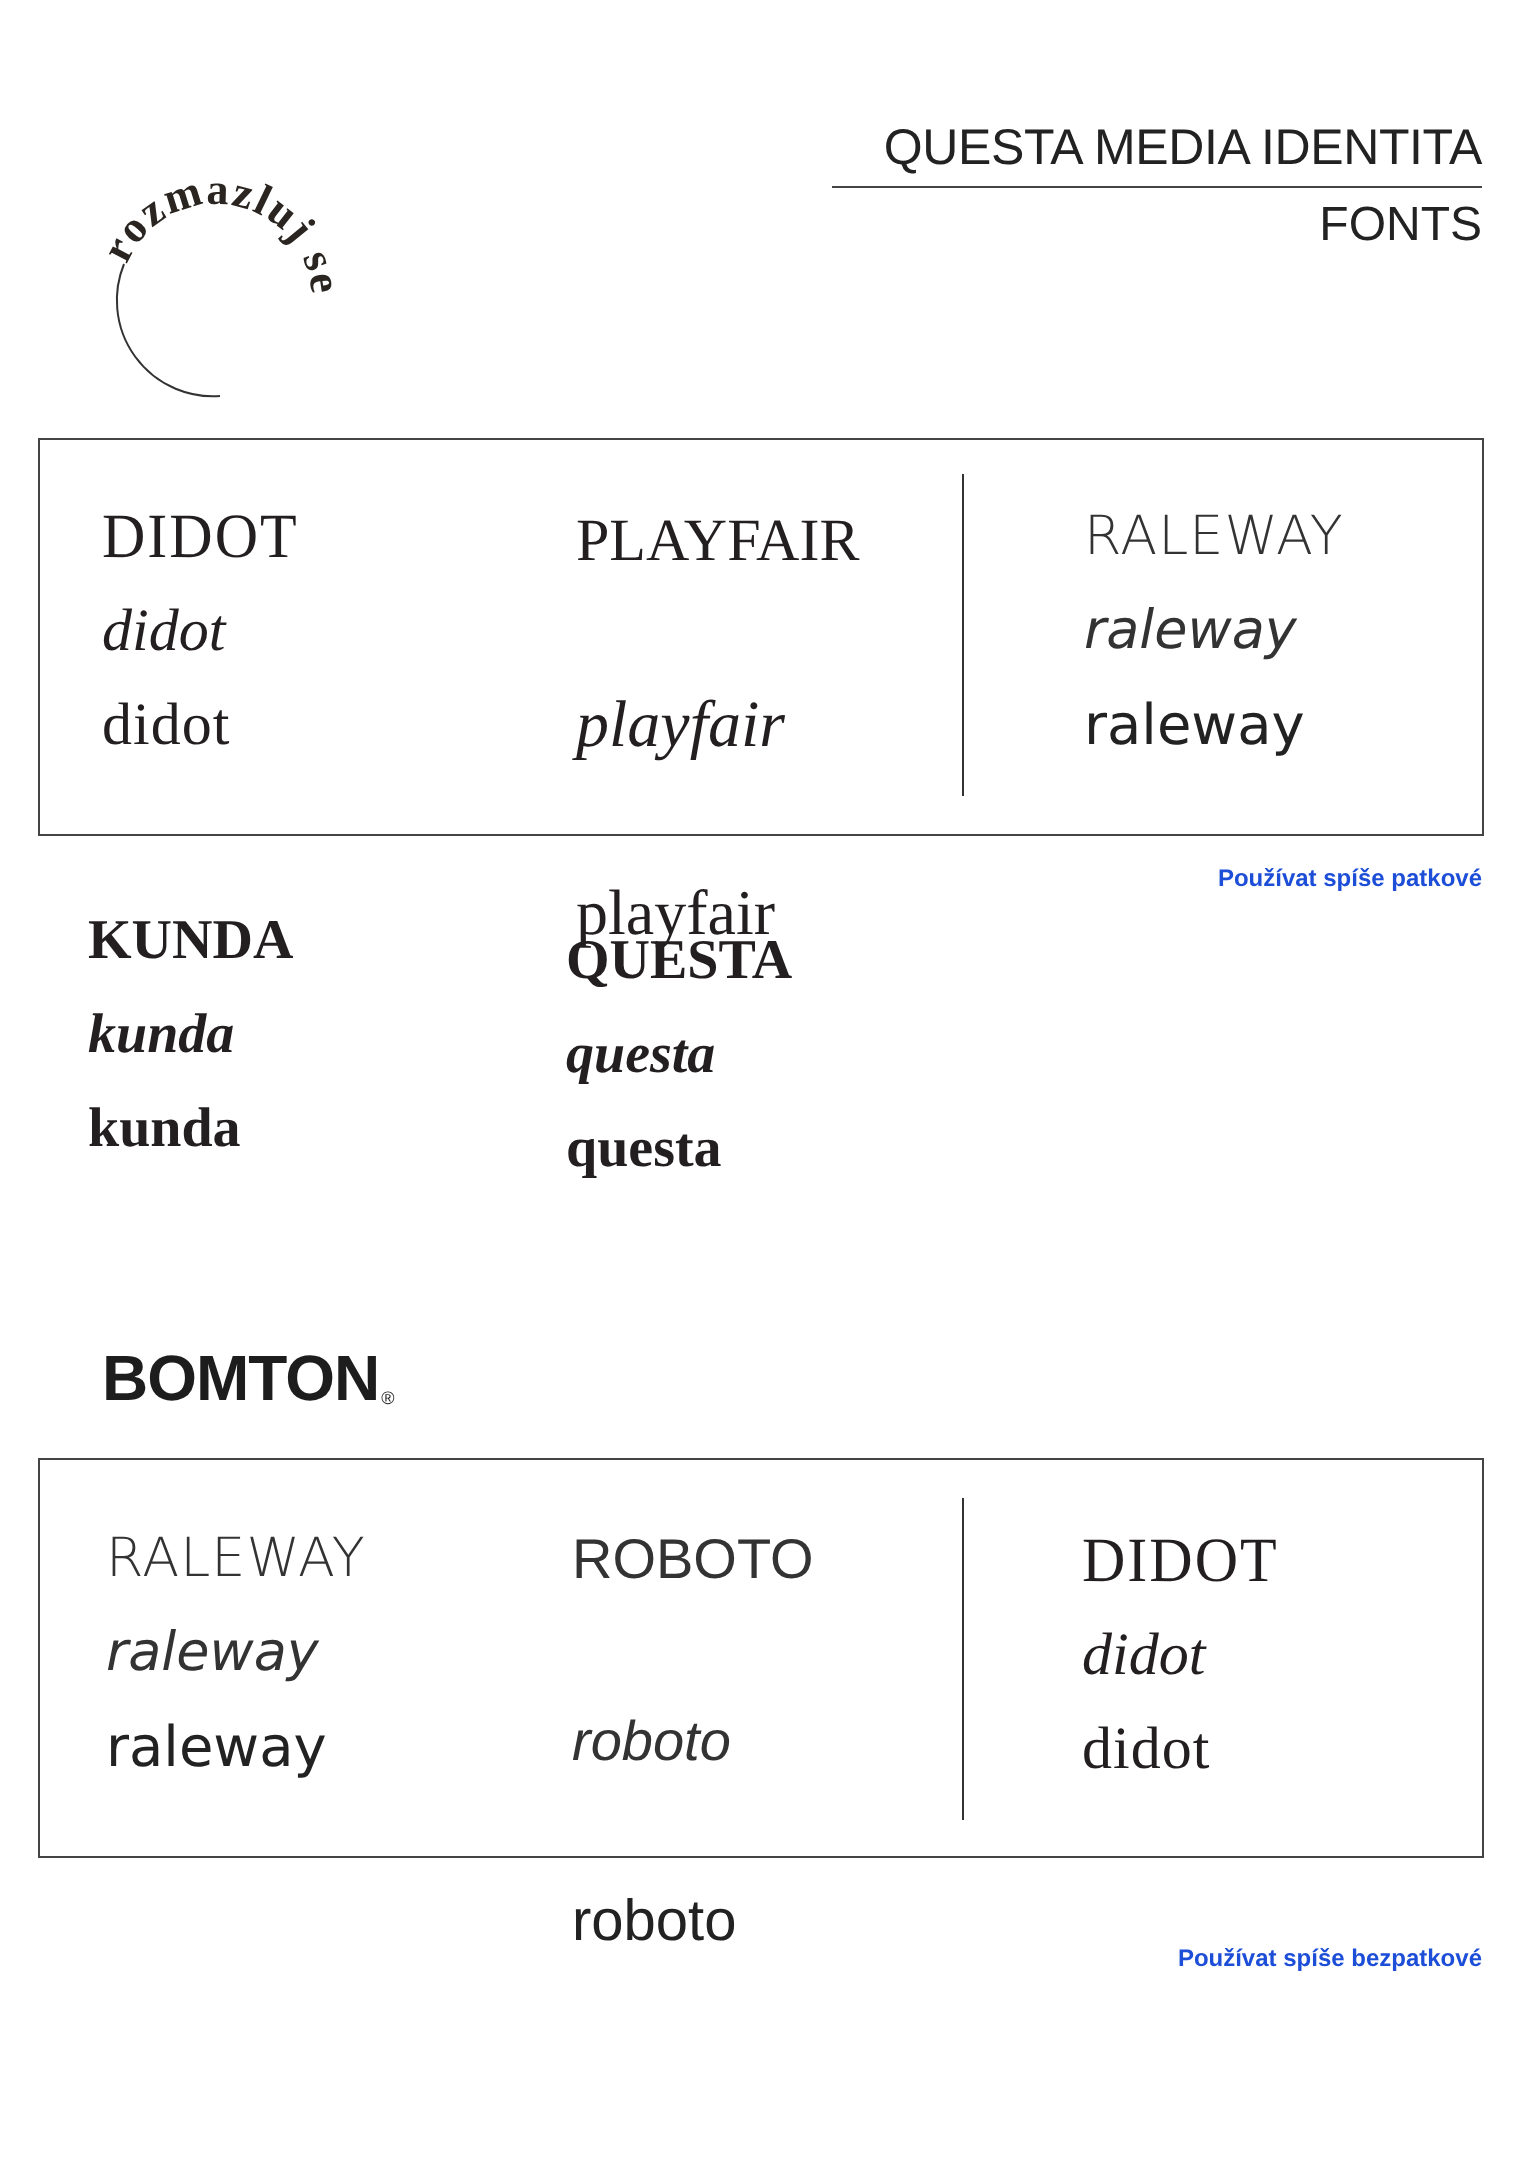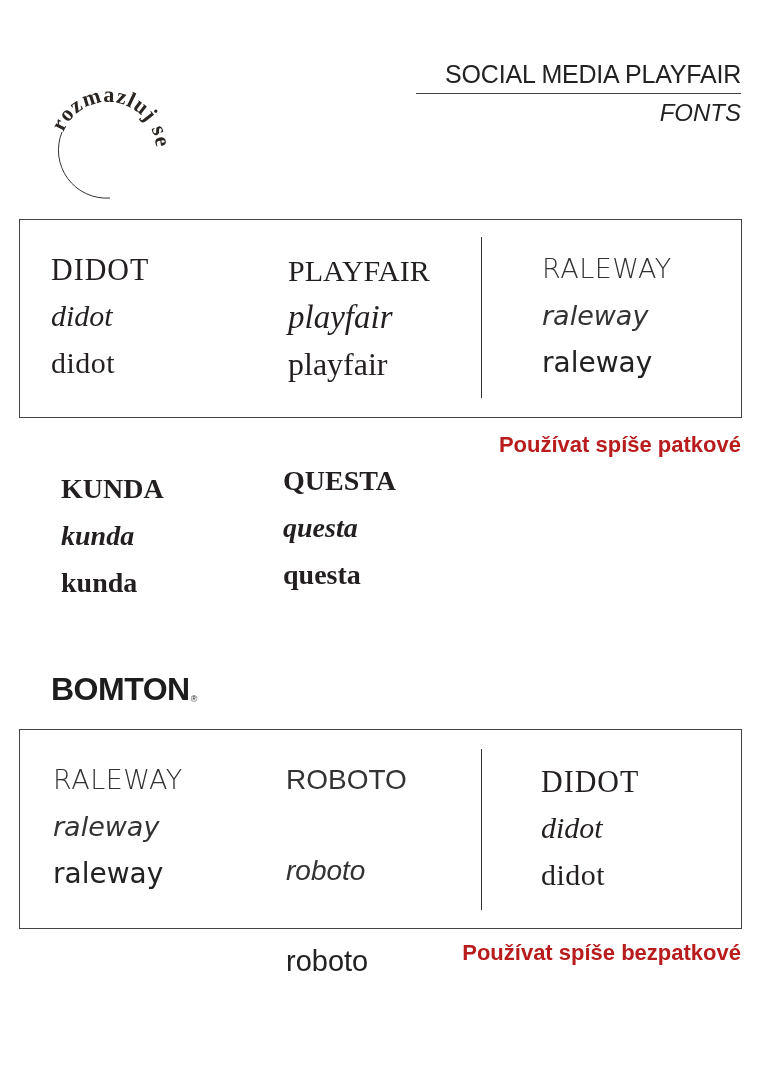--- a/index.html
+++ b/index.html
@@ -1,20 +1,20 @@
 <!DOCTYPE html>
 <html><head>
 <meta charset="utf-8">
 <style>
   html, body { margin: 0; padding: 0; }
   body { width: 770px; height: 1090px; background: #ffffff; position: relative; overflow: hidden; color: #231f20; font-family: "Liberation Sans", sans-serif; }
   .abs { position: absolute; }
   .title { right: 29px; top: 60px; font-family: "Liberation Sans", sans-serif; font-size: 25px; font-weight: 500; letter-spacing: -0.2px; color: #222; white-space: nowrap; }
   .title-rule { left: 416px; top: 93px; width: 325px; height: 0; border-top: 1.5px solid #444; }
-  .subtitle { right: 29px; top: 99px; font-size: 24px; font-weight: 500; color: #222; font-style: italic; }
+  .subtitle { right: 29px; top: 99px; font-size: 24px; font-weight: 500; color: #222; }
   .logo { left: 40px; top: 90px; width: 130px; height: 120px; }
   .box { border: 1.5px solid #444; box-sizing: border-box; }
   .box1 { left: 19px; top: 219px; width: 723px; height: 199px; }
   .box2 { left: 19px; top: 729px; width: 723px; height: 200px; }
   .divider { width: 0; border-left: 1.5px solid #333; }
   .col { display: flex; flex-direction: column; }
   .col span { display: block; white-space: nowrap; line-height: 47px; }
   .didot { font-family: "Liberation Serif", serif; font-weight: 400; }
   .didot-u { font-size: 30px; letter-spacing: 1px; transform: scaleY(1.05); }
   .didot-i { font-size: 30px; font-style: italic; }
@@ -24,28 +24,28 @@
   .play-r { font-family: "Liberation Serif", serif; font-size: 32px; }
   .rale-u { font-family: "DejaVu Sans", sans-serif; font-size: 27px; font-weight: 200; letter-spacing: 0.5px; color: #333; }
   .rale-i { font-family: "DejaVu Sans", sans-serif; font-size: 27px; font-style: italic; font-weight: 200; color: #333; }
   .rale-r { font-family: "DejaVu Sans", sans-serif; font-size: 28px; color: #222; }
   .kunda-u { font-family: "Liberation Serif", serif; font-size: 28px; font-weight: 700; }
   .kunda-i { font-family: "Liberation Serif", serif; font-size: 28px; font-style: italic; font-weight: 700; }
   .kunda-r { font-family: "Liberation Serif", serif; font-size: 28px; font-weight: 700; }
   .roboto-u { font-family: "Liberation Sans", sans-serif; font-size: 28px; font-weight: 300; color: #333; }
   .roboto-i { font-family: "Liberation Sans", sans-serif; font-size: 28px; font-style: italic; color: #333; }
   .roboto-r { font-family: "Liberation Sans", sans-serif; font-size: 29px; font-weight: 500; color: #222; }
-  .note { font-family: "Liberation Sans", sans-serif; font-size: 22px; font-weight: 700; color: #b91c1c; white-space: nowrap; }
+  .note { font-family: "Liberation Sans", sans-serif; font-size: 12px; font-weight: 700; color: #1d4ed8; white-space: nowrap; }
   .bomton { left: 51px; top: 671px; font-family: "Liberation Sans", sans-serif; font-size: 32px; font-weight: 700; letter-spacing: -0.5px; color: #1d1d1d; text-align: right; }
   .bomton sup { font-size: 9px; font-weight: 400; vertical-align: -2px; margin-left: 1px; }
 </style>
 </head>
 <body>
 
-<div class="abs title">SOCIAL MEDIA PLAYFAIR</div>
+<div class="abs title">QUESTA MEDIA IDENTITA</div>
 <div class="abs title-rule"></div>
 <div class="abs subtitle">FONTS</div>
 
 <div class="abs logo">
   <svg width="130" height="120" viewBox="0 0 130 120">
     <defs>
       <path id="circ" d="M 20 60 A 48 48 0 1 1 68 108"></path>
     </defs>
     <path d="M 22 42 A 48 48 0 0 0 70 108" fill="none" stroke="#333" stroke-width="1"></path>
     <text font-family="Liberation Serif, serif" font-size="22" font-weight="700" fill="#2a2520" letter-spacing="1">
@@ -53,34 +53,34 @@
     </text>
   </svg>
 </div>
 
 <div class="abs box box1"></div>
 <div class="abs col" style="left:51px; top:245px;">
   <span class="didot didot-u">DIDOT</span>
   <span class="didot didot-i">didot</span>
   <span class="didot didot-r">didot</span>
 </div>
-<div class="abs col" style="left:288px; top:247px;">
+<div class="abs col" style="left:288px; top:247px;gap:46px;">
   <span class="play-u">PLAYFAIR</span>
   <span class="play-i">playfair</span>
   <span class="play-r">playfair</span>
 </div>
 <div class="abs divider" style="left:481px; top:237px; height:161px;"></div>
 <div class="abs col" style="left:542px; top:245px;">
   <span class="rale-u">RALEWAY</span>
   <span class="rale-i">raleway</span>
   <span class="rale-r">raleway</span>
 </div>
 <div class="abs note" style="right:29px; top:432px;">Používat spíše patkové</div>
 
-<div class="abs col" style="left:61px; top:447px;margin-top:18px;">
+<div class="abs col" style="left:44px; top:447px;">
   <span class="kunda-u">KUNDA</span>
   <span class="kunda-i">kunda</span>
   <span class="kunda-r">kunda</span>
 </div>
 <div class="abs col" style="left:283px; top:457px;">
   <span class="kunda-u">QUESTA</span>
   <span class="kunda-i">questa</span>
   <span class="kunda-r">questa</span>
 </div>
 
@@ -96,13 +96,13 @@
   <span class="roboto-u">ROBOTO</span>
   <span class="roboto-i">roboto</span>
   <span class="roboto-r">roboto</span>
 </div>
 <div class="abs divider" style="left:481px; top:749px; height:161px;"></div>
 <div class="abs col" style="left:541px; top:757px;">
   <span class="didot didot-u">DIDOT</span>
   <span class="didot didot-i">didot</span>
   <span class="didot didot-r">didot</span>
 </div>
-<div class="abs note" style="right:29px; top:940px;">Používat spíše bezpatkové</div>
+<div class="abs note" style="right:29px; top:972px;">Používat spíše bezpatkové</div>
 
 </body></html>

